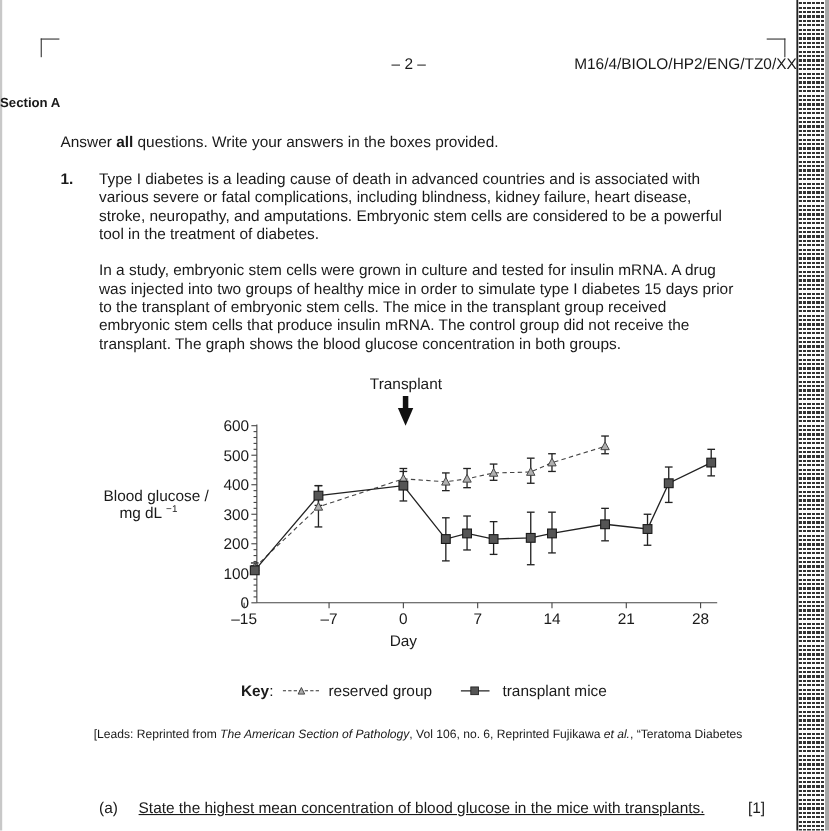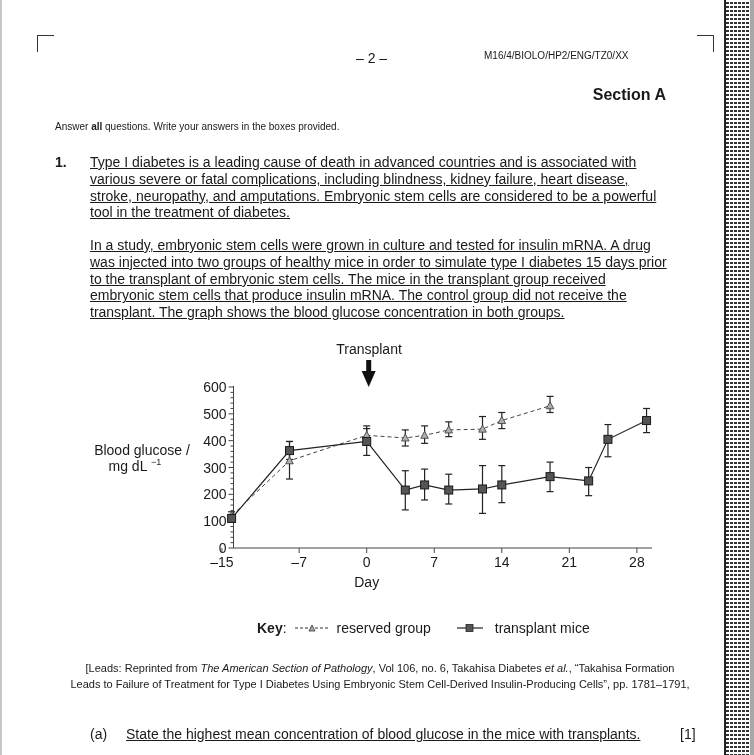--- a/index.html
+++ b/index.html
@@ -8,29 +8,29 @@
   .right-strip{position:absolute;left:724px;top:0;width:30px;height:755px;background:#fff;}
   .right-strip .rule{position:absolute;left:0;top:0;width:2px;height:100%;background:#222;}
   .right-strip .hatch{position:absolute;left:2px;top:0;width:24px;height:100%;
     background-image:repeating-linear-gradient(to bottom,#fff 0px,#fff 2px,transparent 2px,transparent 4px),
                      repeating-linear-gradient(to right,#333 0px,#333 3px,#fff 3px,#fff 4px);}
   .right-strip .shade{position:absolute;left:26px;top:0;width:4px;height:100%;background:#a8a8a8;}
   .crop{position:absolute;border-color:#333;border-style:solid;width:16px;height:16px;}
   .crop.tl{left:37px;top:35px;border-width:1px 0 0 1px;}
   .crop.tr{left:697px;top:35px;border-width:1px 1px 0 0;}
   .page-num{position:absolute;left:356px;top:50px;font-size:14px;}
-  .code{position:absolute;left:484px;top:50px;font-size:10px;}
-  .section-title{position:absolute;left:0;width:666px;top:86px;text-align:right;font-weight:bold;font-size:16px;}
-  .instr{position:absolute;left:55px;top:121px;font-size:10px;}
+  .code{position:absolute;left:522px;top:50px;font-size:14px;}
+  .section-title{position:absolute;left:0;width:666px;top:86px;text-align:left;font-weight:bold;font-size:12px;}
+  .instr{position:absolute;left:55px;top:121px;font-size:14px;}
   .qnum{position:absolute;left:55px;top:154px;font-size:14px;font-weight:bold;}
-  .para{position:absolute;left:90px;width:580px;font-size:14px;line-height:16.8px;text-decoration:underline;}
+  .para{position:absolute;left:90px;width:580px;font-size:14px;line-height:16.8px;}
   .p1{top:154px;}
   .p2{top:237px;}
   .chart{position:absolute;left:0;top:0;}
-  .key{position:absolute;left:219px;top:620px;font-size:14px;display:flex;align-items:center;margin-left:38px;}
+  .key{position:absolute;left:219px;top:620px;font-size:14px;display:flex;align-items:center;}
   .key b{margin-right:8px;}
   .key .sw{display:inline-block;width:34px;height:12px;margin-right:8px;}
   .key .lbl{margin-right:22px;}
   .source{position:absolute;left:40px;width:680px;top:660px;font-size:11px;line-height:16px;text-align:center;}
   .qa{position:absolute;left:90px;top:726px;font-size:14px;text-decoration:underline;}
   .qa .tag{display:inline-block;width:36px;}
   .mark{position:absolute;left:680px;top:726px;font-size:14px;}
 </style>
 </head>
 <body>
@@ -215,18 +215,17 @@
   </svg>
   <span class="lbl">reserved group</span>
   <svg class="sw" viewBox="0 0 34 12">
     <line x1="4" y1="6" x2="30" y2="6" stroke="#222" stroke-width="1.2"></line>
     <rect x="13" y="2.5" width="7" height="7" fill="#555" stroke="#222" stroke-width="0.8"></rect>
   </svg>
   <span>transplant mice</span>
 </div>
 
 <div class="source">
-  <div><span>[Leads: Reprinted from </span><i>The American Section of Pathology</i><span>, Vol 106, no. 6, Takahisa Diabetes </span><i>et al.</i><span>, “Takahisa Formation</span></div>
-  <div>Leads to Failure of Treatment for Type I Diabetes Using Embryonic Stem Cell-Derived Insulin-Producing Cells”, pp. 1781–1791,</div>
+  <div><span>[Leads: Reprinted from </span><i>The American Section of Pathology</i><span>, Vol 106, no. 6, Reprinted Fujikawa </span><i>et al.</i><span>, “Teratoma Diabetes</span></div>
 </div>
 
 <div class="qa"><span class="tag">(a)</span><span>State the highest mean concentration of blood glucose in the mice with transplants.</span></div>
 <div class="mark">[1]</div>
 
 </body></html>

